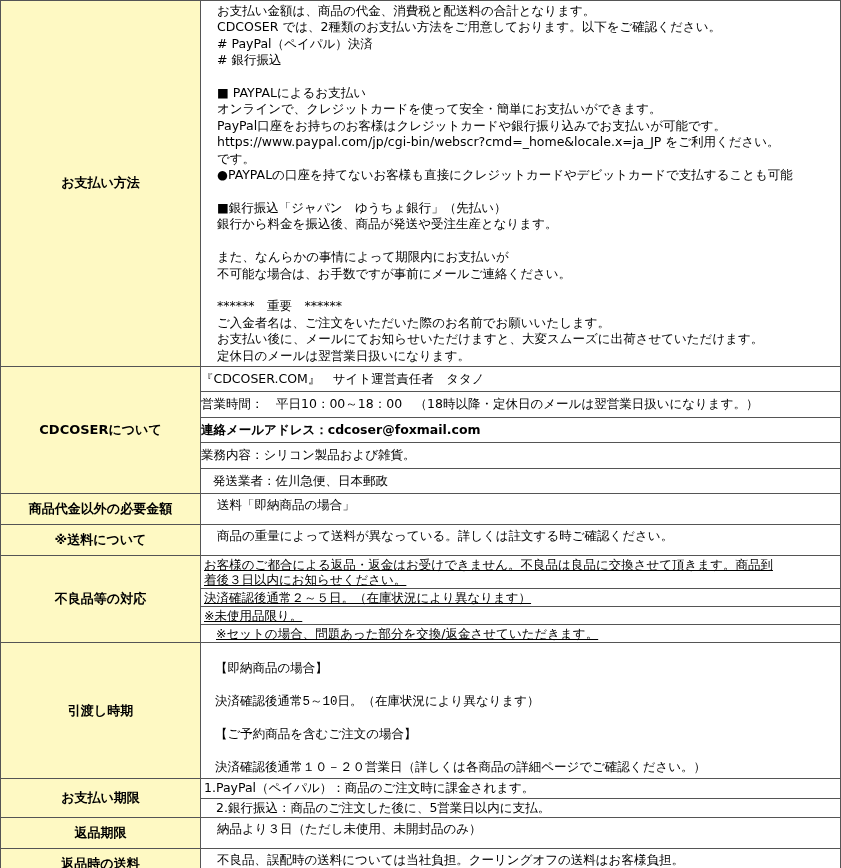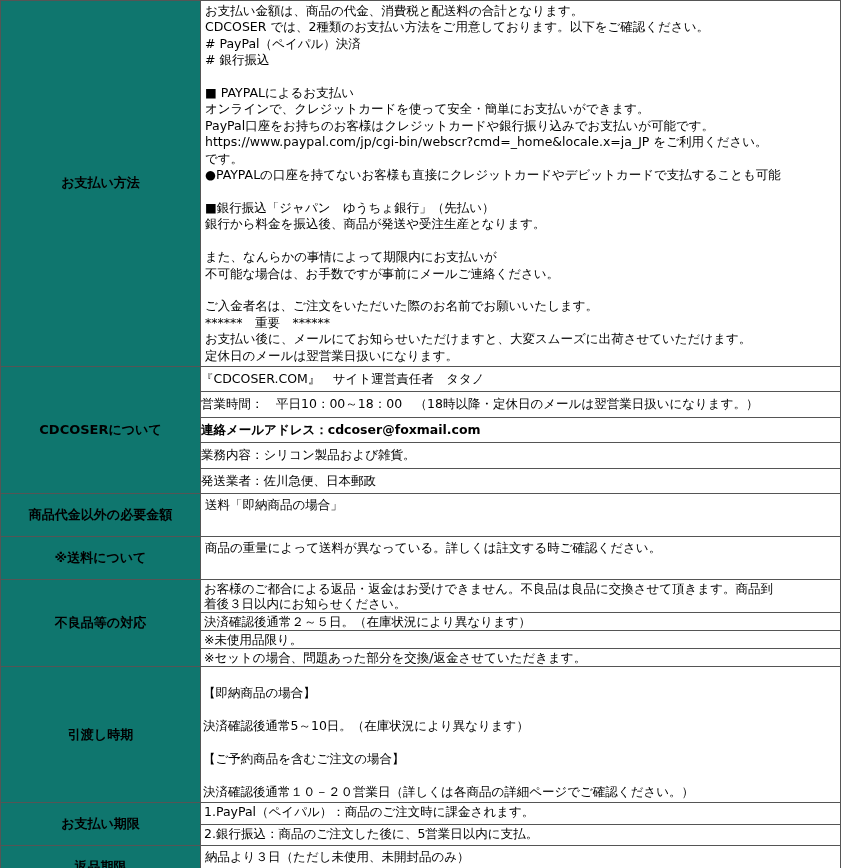--- a/index.html
+++ b/index.html
@@ -17,56 +17,56 @@
     background: #ffffff;
   }
   .row {
     display: flex;
     border-bottom: 1px solid #555555;
   }
   .row:last-child { border-bottom: none; }
   .label-cell {
     flex: 0 0 200px;
     width: 200px;
-    background: #0f766e;
+    background: #fef9c3;
     border-right: 1px solid #555555;
     display: flex;
     align-items: center;
     justify-content: center;
     text-align: right;
     font-weight: bold;
     font-size: 13px;
-    padding: 12px;
+    padding: 6px;
   }
   .content-cell {
     flex: 1 1 auto;
     display: flex;
     flex-direction: column;
     min-width: 0;
   }
   .sub-cell {
     border-bottom: 1px solid #555555;
     padding: 3px 4px;
     flex: 1 0 auto;
   }
-  .sub-cell:last-child { border-bottom: none; }
+  .sub-cell:last-child { border-bottom: none; margin-left: 12px; }
   .line {
     line-height: 16.4px;
     word-break: break-all;
     overflow-wrap: anywhere;
   }
   .line:empty::after { content: "\00a0"; }
   .bold { font-weight: bold; }
 
   
   .row-payment-method .sub-cell { padding: 2px 4px; }
   .row-about-cdcoser .sub-cell { padding: 4px 0; }
   .row-defective-items .sub-cell { padding: 1px 3px; }
-  .row-defective-items .line { line-height: 15px; }
-  .row-delivery-time .sub-cell { padding: 2px 2px; }
+  .row-defective-items .line { line-height: 15px; text-decoration: underline; }
+  .row-delivery-time .sub-cell { padding: 2px 2px; font-family: Liberation Mono, monospace; }
   .row-payment-deadline .sub-cell { padding: 1px 3px; }
 </style>
 </head>
 <body>
 
 <div class="info-table">
     <div class="row row-payment-method">
       <div class="label-cell">お支払い方法</div>
       <div class="content-cell">
         <div class="sub-cell">
@@ -81,22 +81,22 @@
           <div class="line">https://www.paypal.com/jp/cgi-bin/webscr?cmd=_home&amp;locale.x=ja_JP をご利用ください。</div>
           <div class="line">です。</div>
           <div class="line">●PAYPALの口座を持てないお客様も直接にクレジットカードやデビットカードで支払することも可能</div>
           <div class="line"></div>
           <div class="line">■銀行振込「ジャパン　ゆうちょ銀行」（先払い）</div>
           <div class="line">銀行から料金を振込後、商品が発送や受注生産となります。</div>
           <div class="line"></div>
           <div class="line">また、なんらかの事情によって期限内にお支払いが</div>
           <div class="line">不可能な場合は、お手数ですが事前にメールご連絡ください。</div>
           <div class="line"></div>
+          <div class="line">******　重要　******</div>
           <div class="line">ご入金者名は、ご注文をいただいた際のお名前でお願いいたします。</div>
-          <div class="line">******　重要　******</div>
           <div class="line">お支払い後に、メールにてお知らせいただけますと、大変スムーズに出荷させていただけます。</div>
           <div class="line">定休日のメールは翌営業日扱いになります。</div>
         </div>
       </div>
     </div>
     <div class="row row-about-cdcoser">
       <div class="label-cell">CDCOSERについて</div>
       <div class="content-cell">
         <div class="sub-cell">
           <div class="line">『CDCOSER.COM』　サイト運営責任者　タタノ</div>

